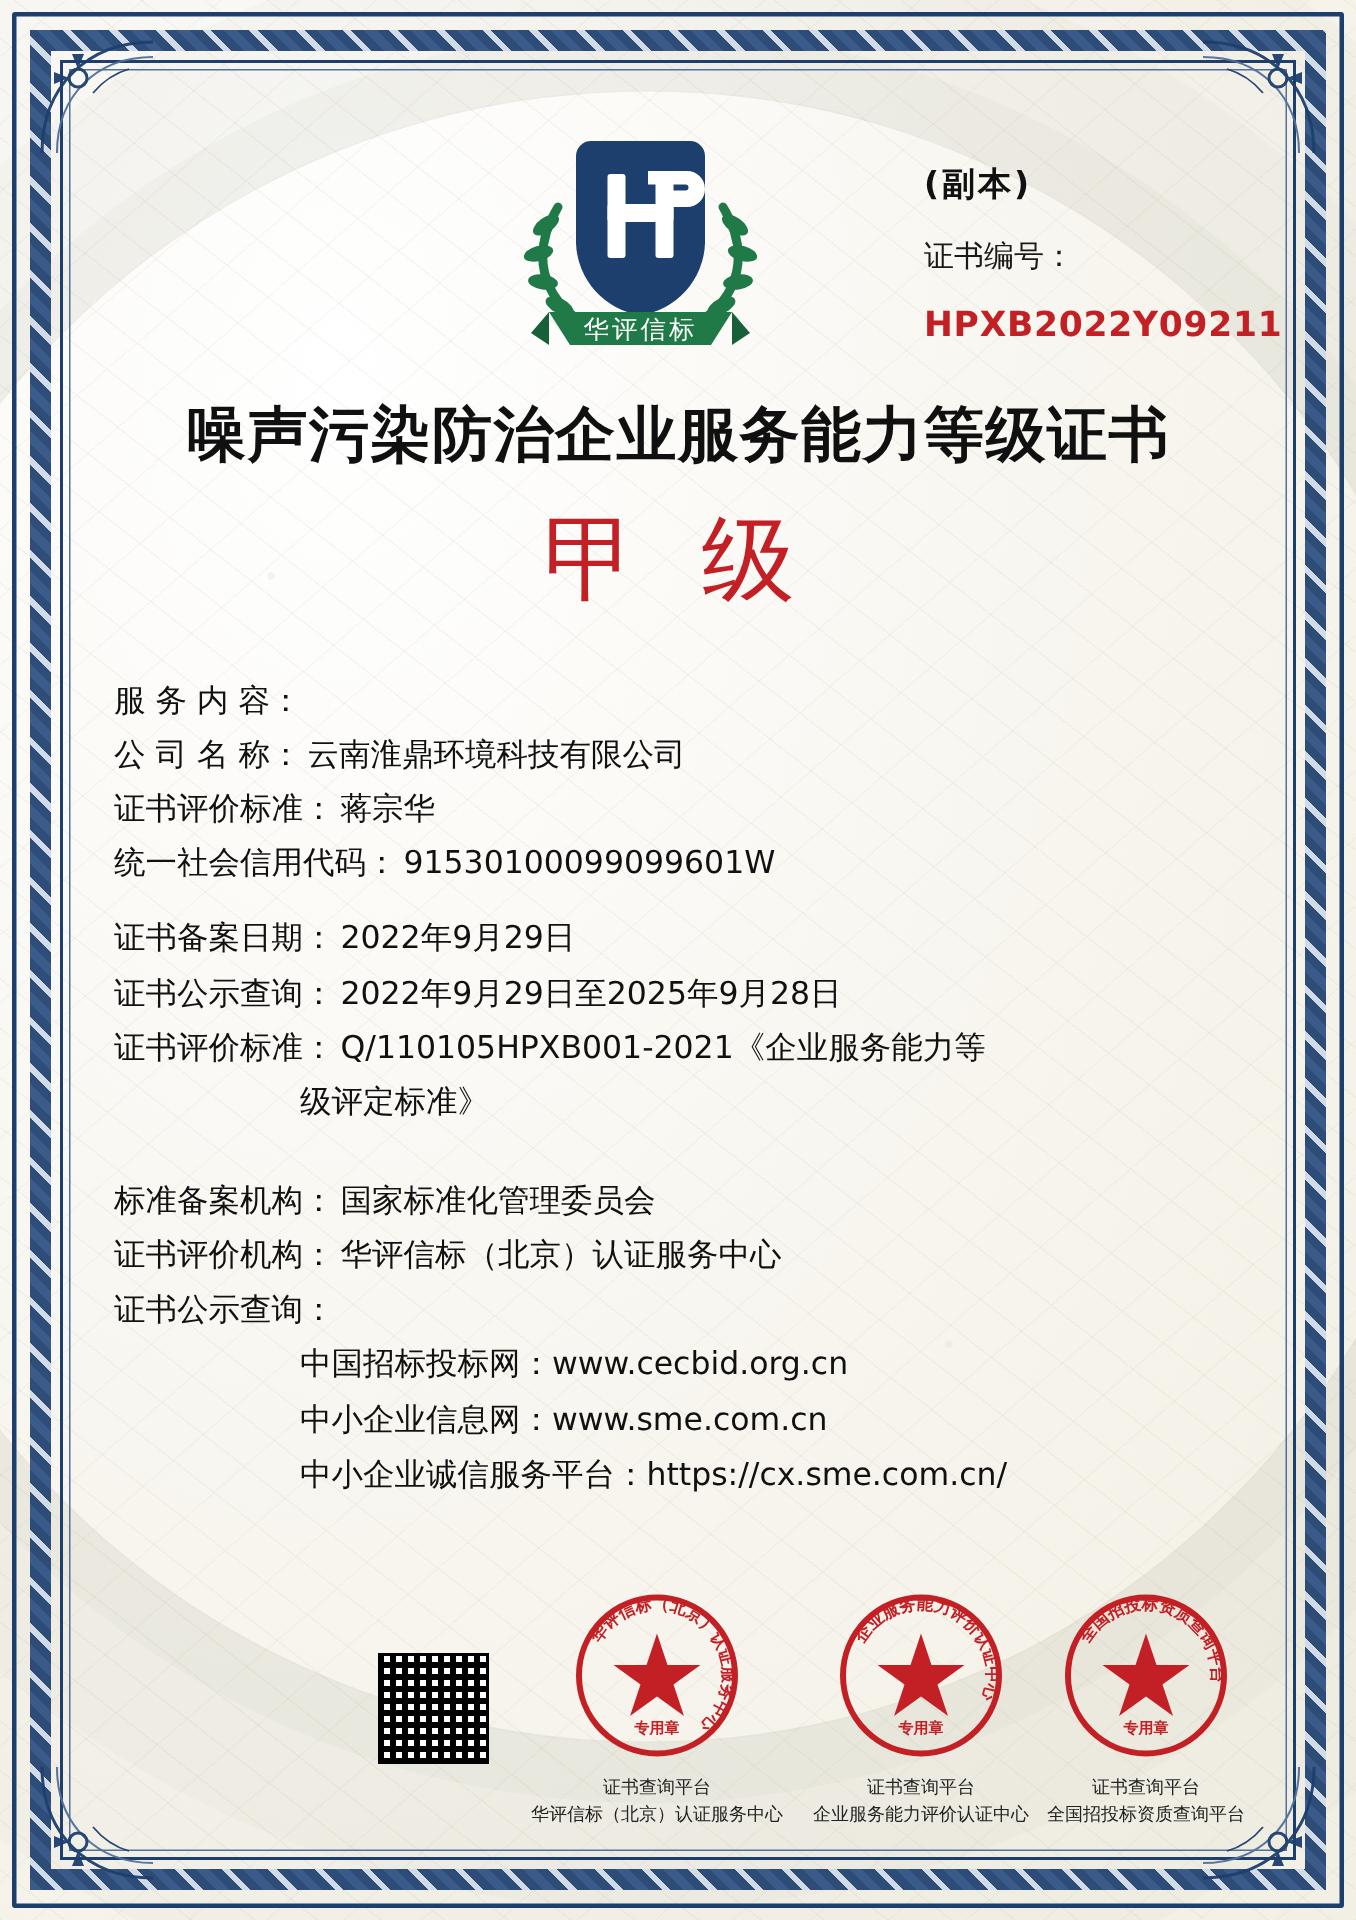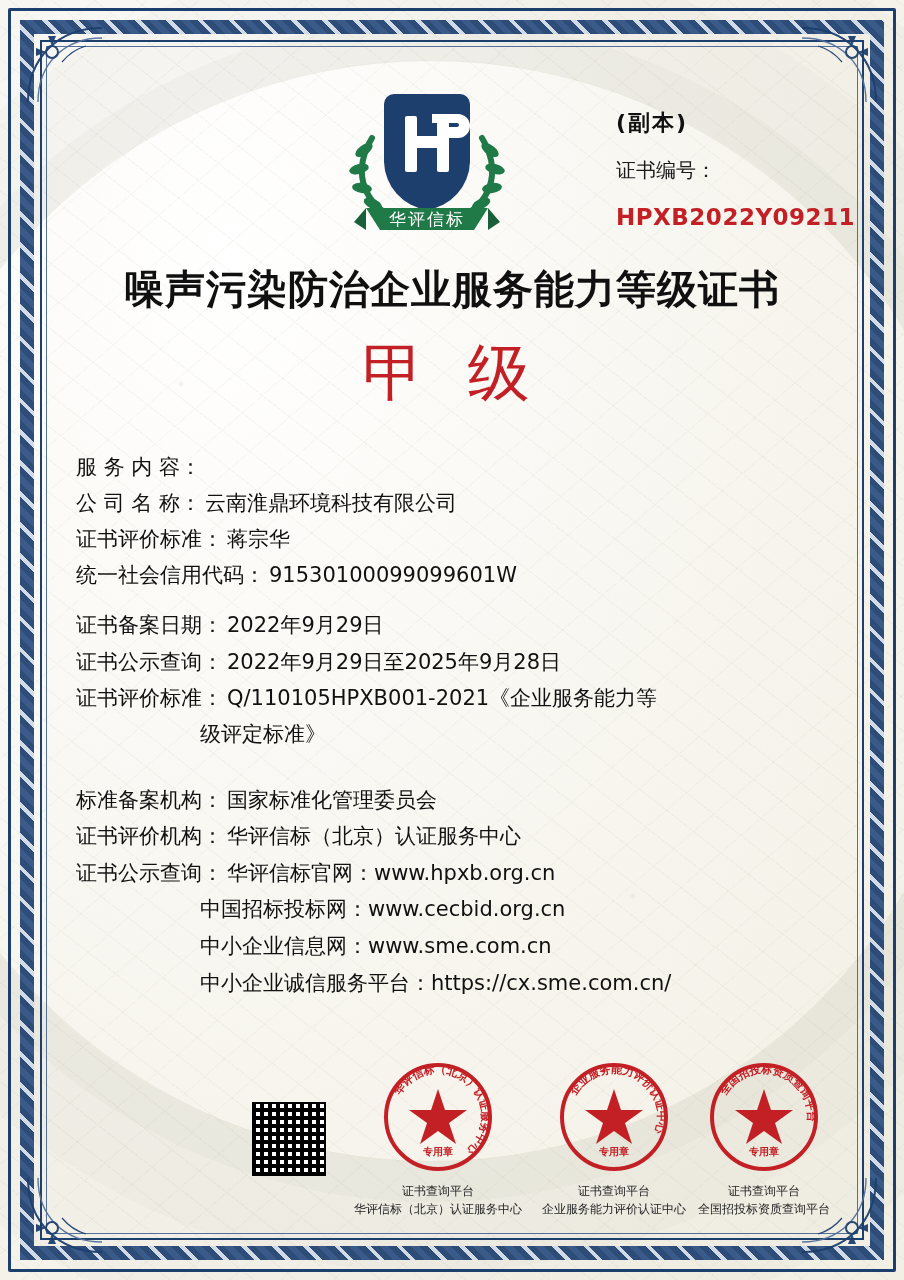--- a/index.html
+++ b/index.html
@@ -293,21 +293,20 @@
       <div class="row">
         <span class="lbl">标准备案机构：</span>
         <span class="val">国家标准化管理委员会</span>
       </div>
       <div class="row">
         <span class="lbl">证书评价机构：</span>
         <span class="val">华评信标（北京）认证服务中心</span>
       </div>
       <div class="row">
         <span class="lbl">证书公示查询：</span>
-        <span class="val url">华评信标官网：www.hpxb.org.cn</span>
       </div>
       <div class="indent-line url">中国招标投标网：www.cecbid.org.cn</div>
       <div class="indent-line url">中小企业信息网：www.sme.com.cn</div>
       <div class="indent-line url">中小企业诚信服务平台：https://cx.sme.com.cn/</div>
     </div>
 
     <div class="footer">
 
 
       <div class="foot-item" style="left:196px;bottom:44px;">

